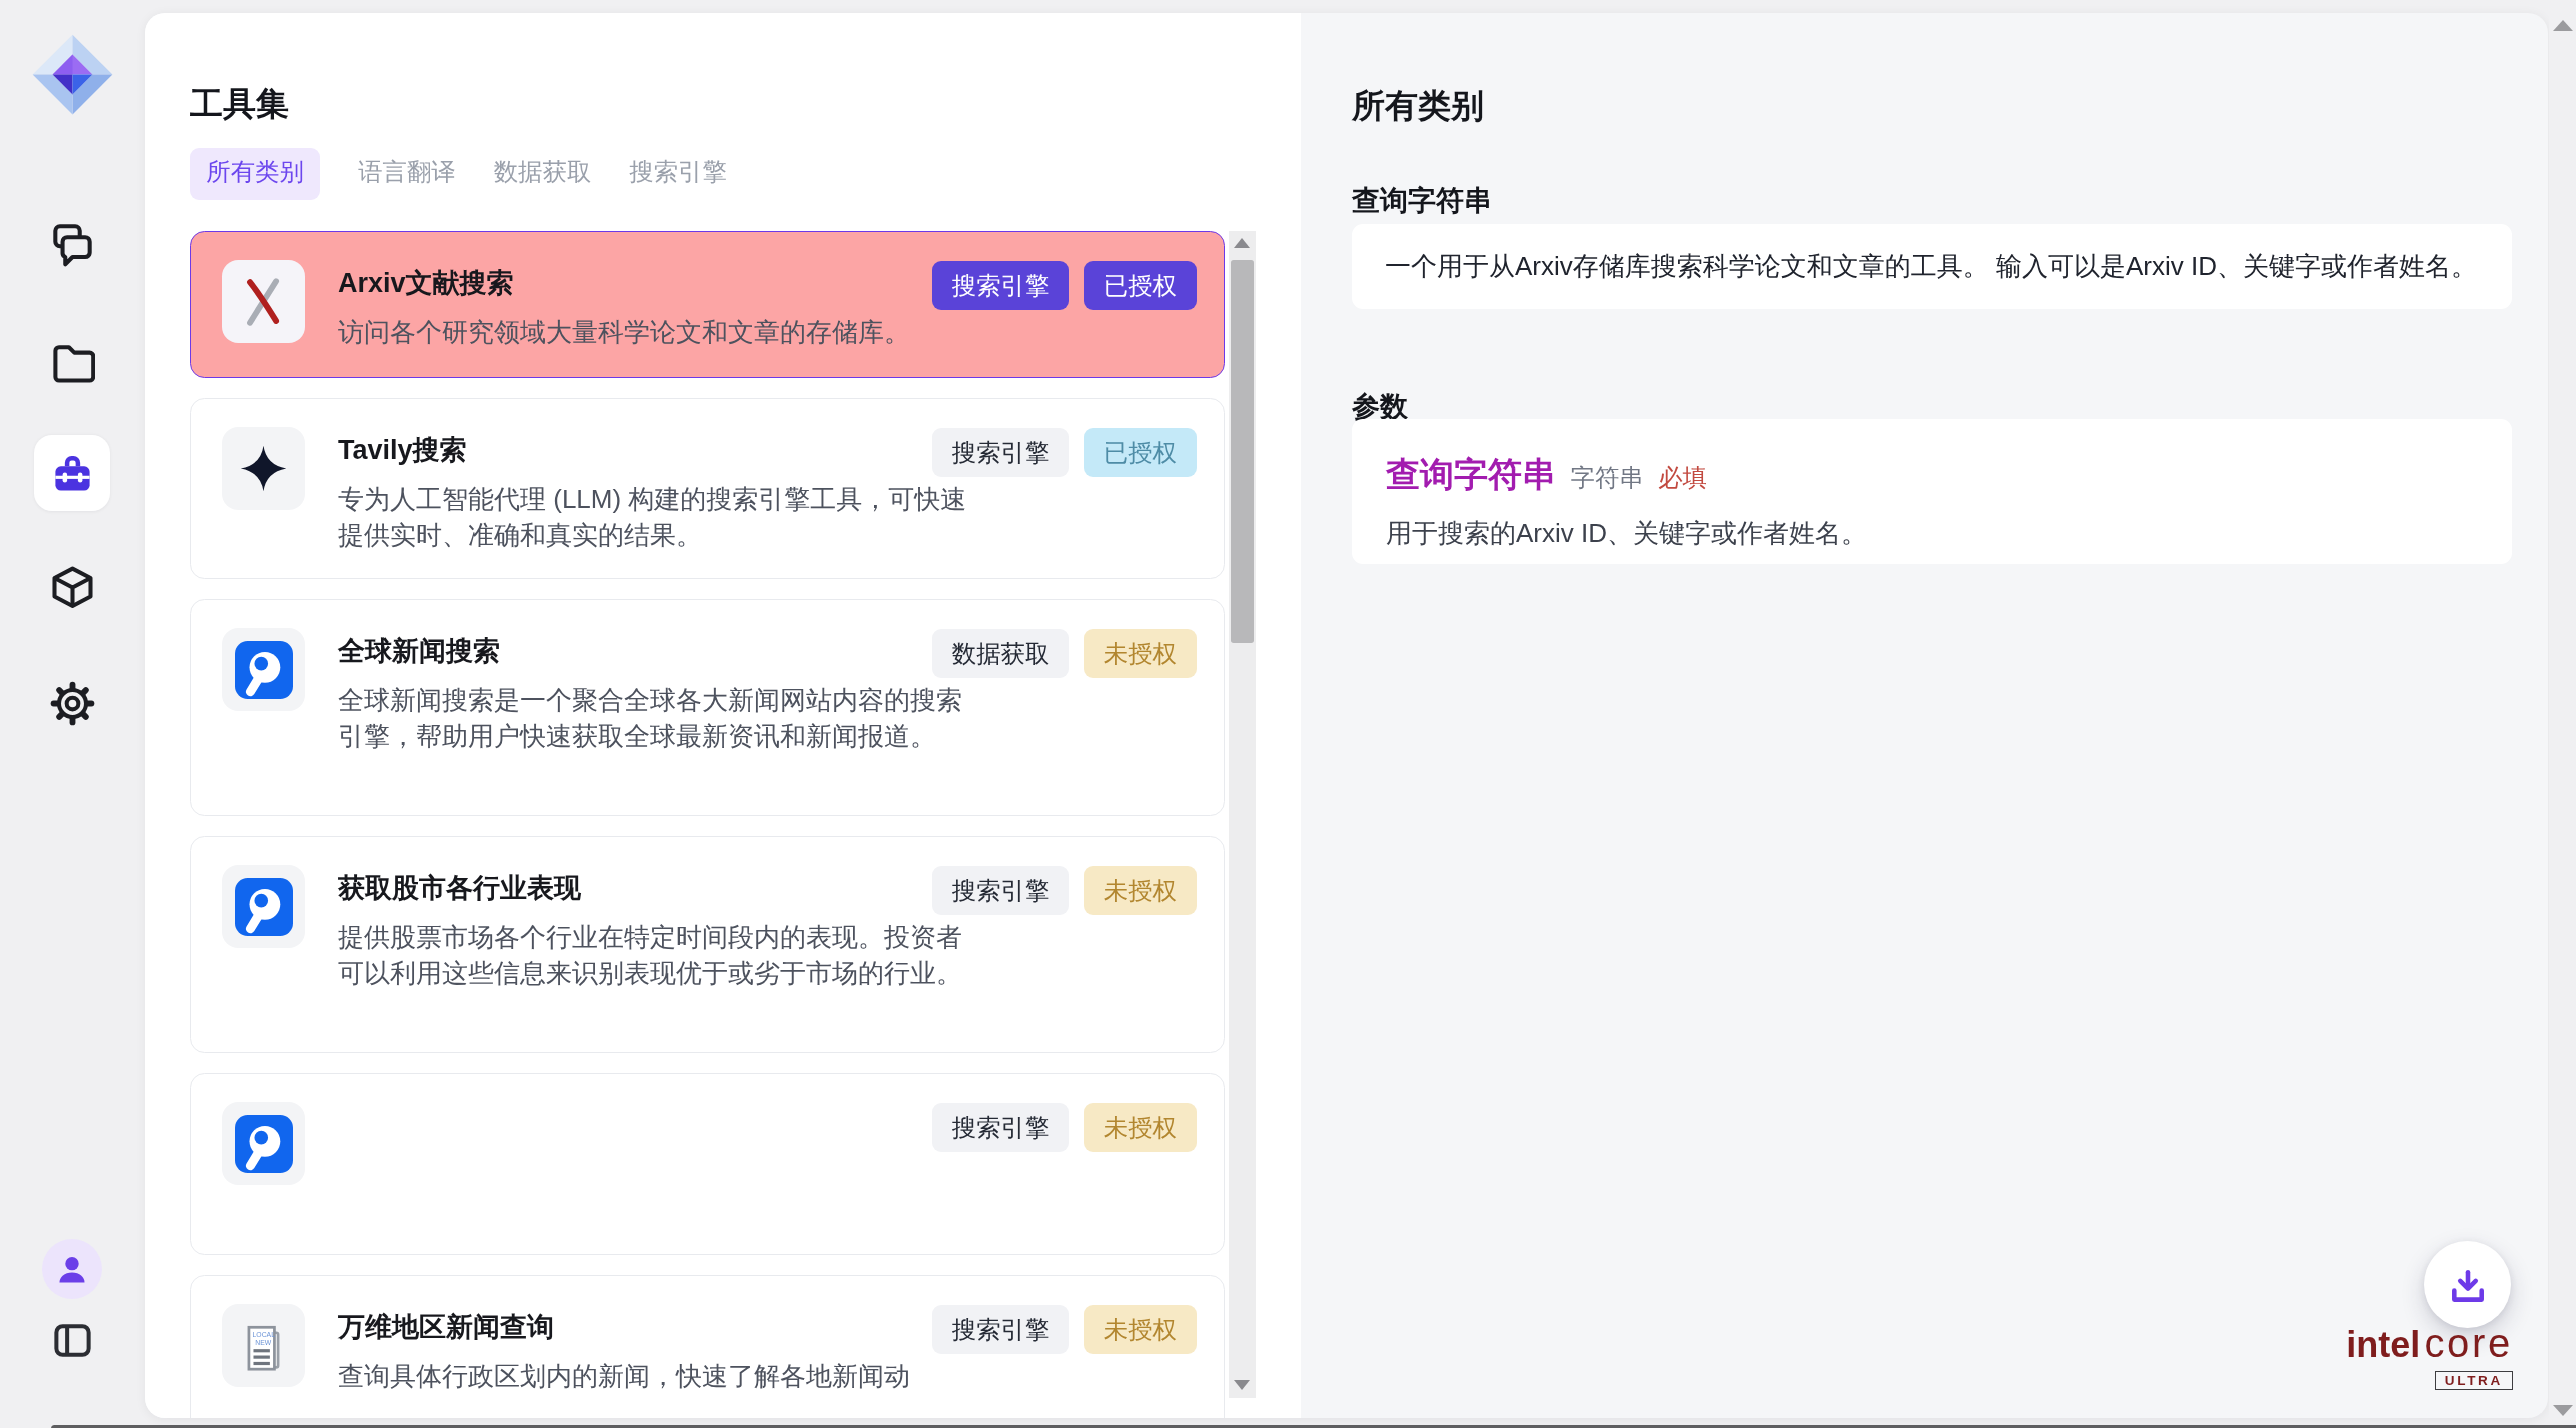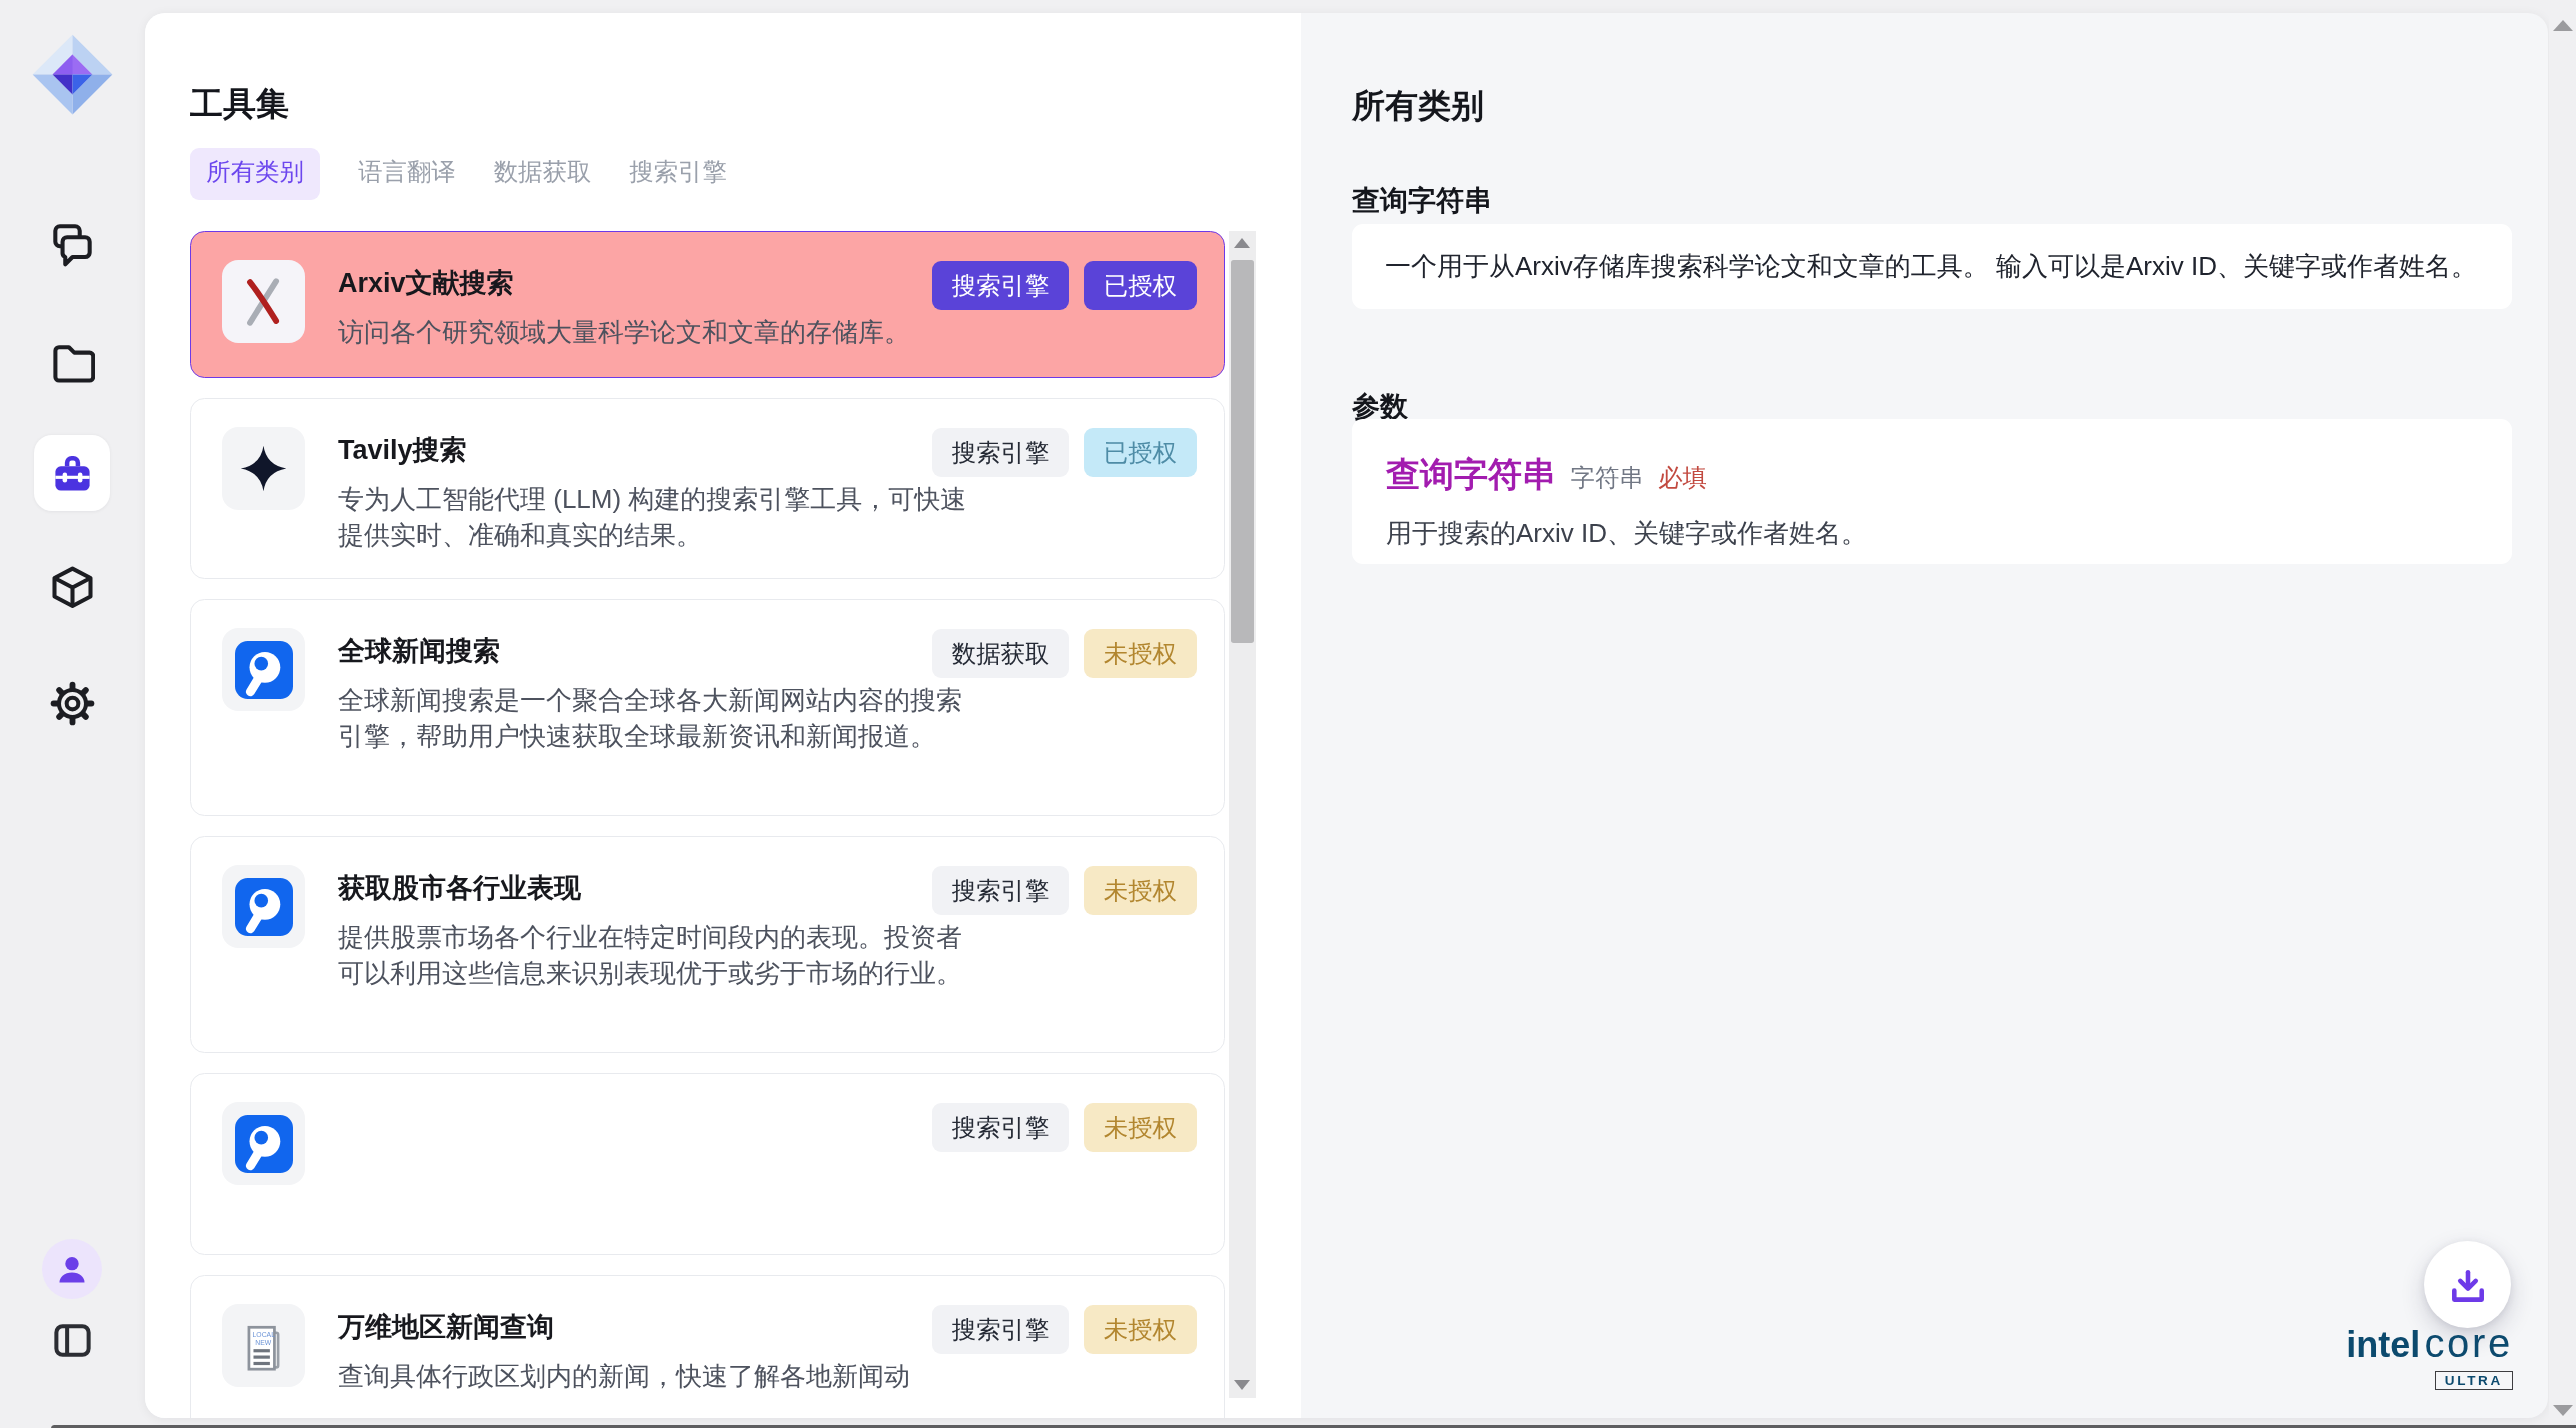--- a/index.html
+++ b/index.html
@@ -83,21 +83,21 @@
   .param-type { font-size:24.4px; color:#717784; }
   .param-required { font-size:24.4px; color:#c24a40; }
   .param-desc { margin-top:18px; font-size:26px; color:#3c414c; }
 
   
   .fab { position:absolute; left:2424px; top:1241px; width:87px; height:87px; border-radius:50%;
          background:#ffffff; display:flex; align-items:center; justify-content:center;
          box-shadow:0 9px 23.5px rgba(40,40,70,.18), 0 1.8px 7.2px rgba(40,40,70,.10); }
 
   
-  .intel-brand { position:absolute; left:2276px; top:1321px; width:237px; text-align:right; color:#0c4a6e; }
+  .intel-brand { position:absolute; left:2276px; top:1321px; width:237px; text-align:right; color:#7f1d1d; }
   .intel-line { white-space:nowrap; }
   .intel-word { font-size:36px; font-weight:600; letter-spacing:0px; }
   .core-word  { font-size:40px; font-weight:300; letter-spacing:2.7px; }
   .ultra-box  { display:inline-block; margin-top:5.4px; border:1.8px solid #3d3d40; padding:0.9px 9px;
                 font-size:13.5px; font-weight:700; letter-spacing:2.7px; }
 
   
   .win-scrollbar { position:absolute; right:0; top:0; width:27px; height:100%; background:#f0f0f2; }
   .tri-up-l   { width:0; height:0; border-left:10px solid transparent; border-right:10px solid transparent; border-bottom:11.7px solid #9b9b9e; }
   .tri-down-l { width:0; height:0; border-left:10px solid transparent; border-right:10px solid transparent; border-top:11.7px solid #9b9b9e; }

